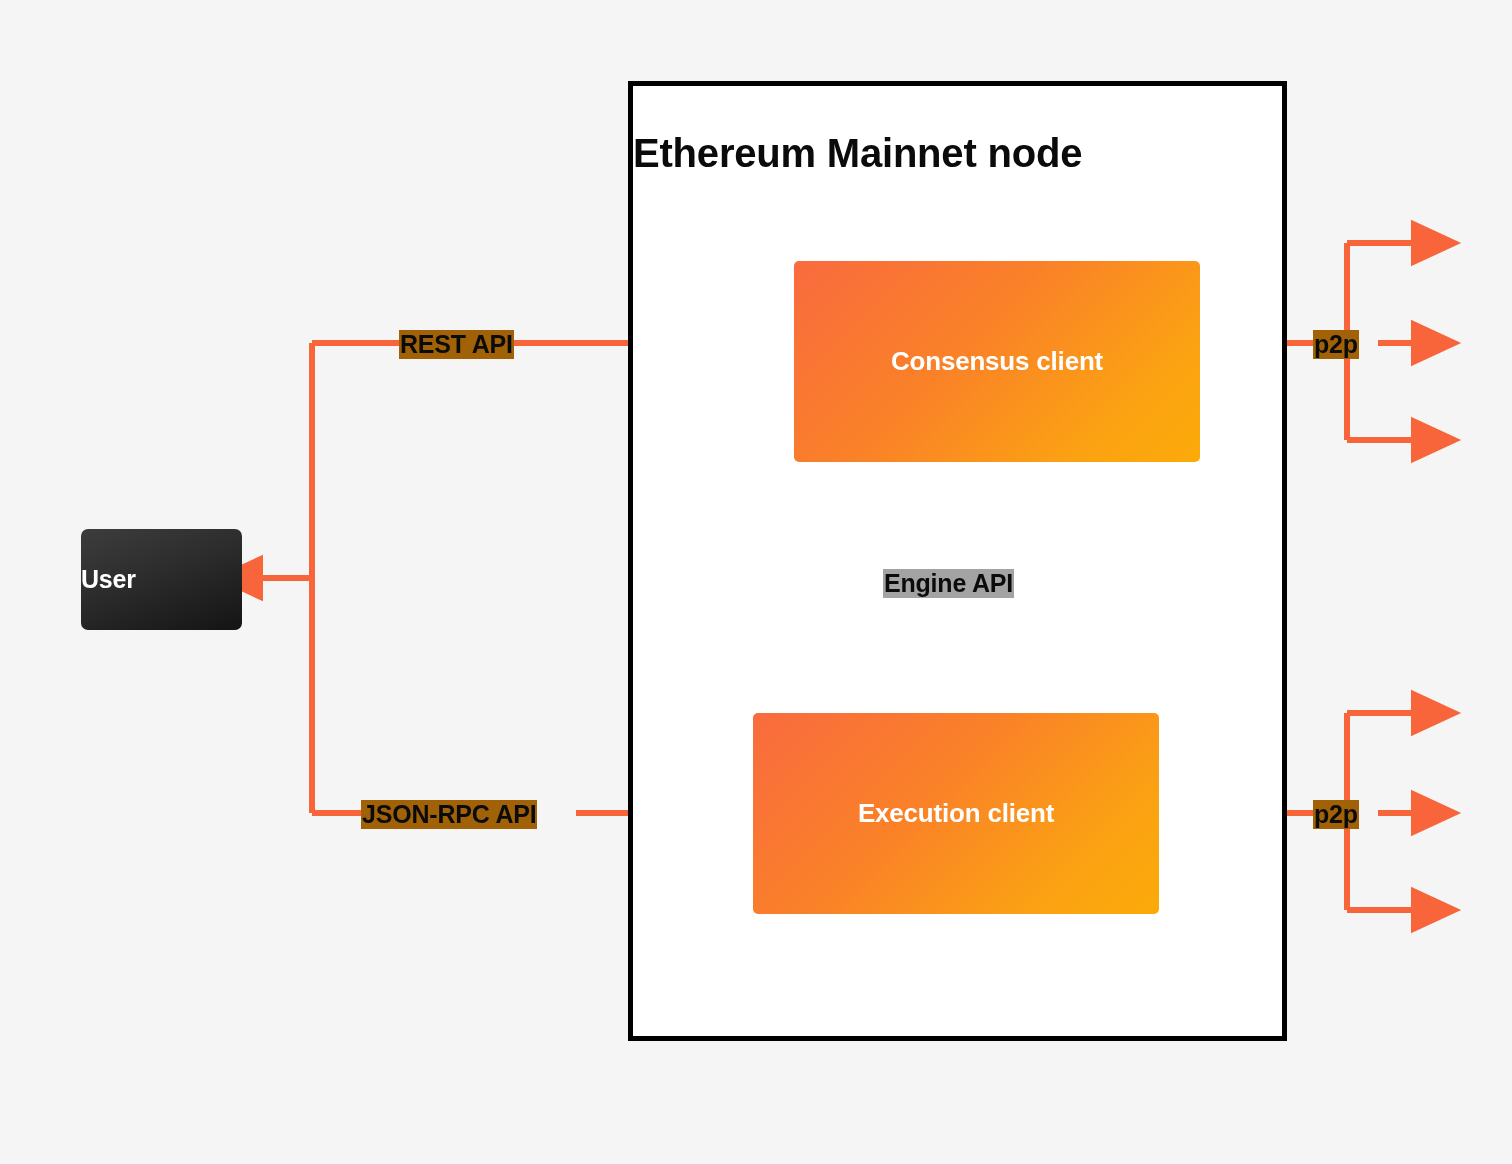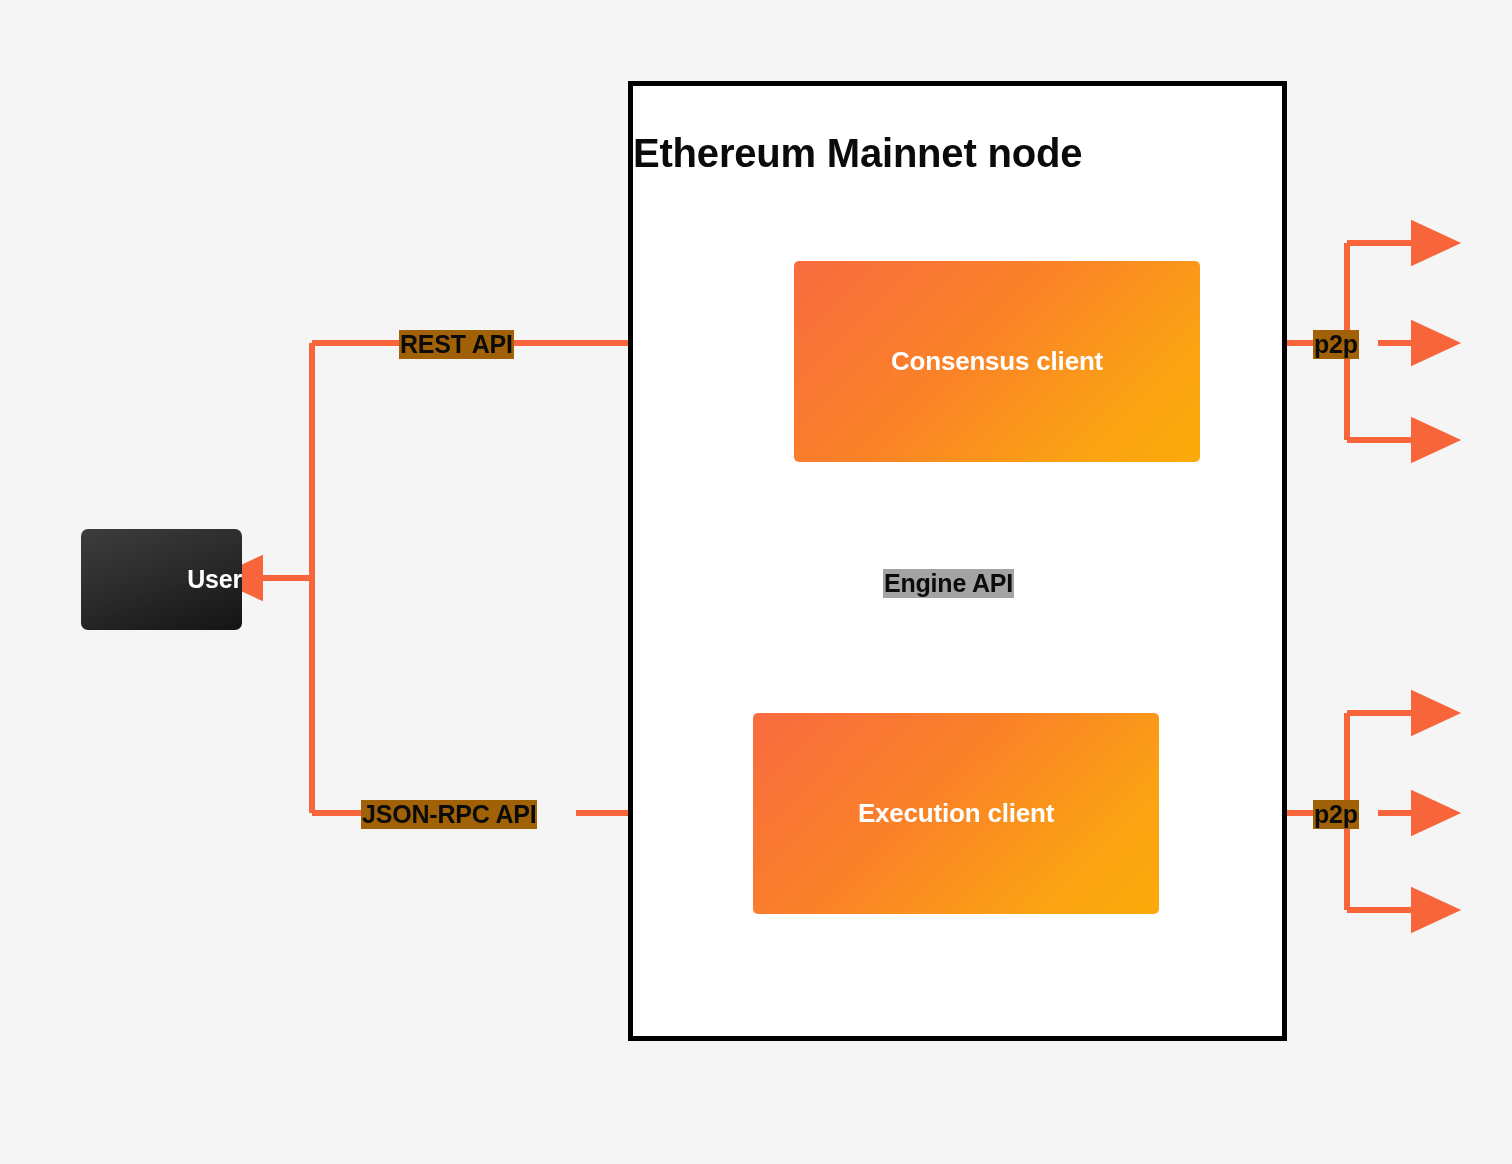--- a/index.html
+++ b/index.html
@@ -73,21 +73,21 @@
   #user-box {
     position: absolute;
     left: 81px;
     top: 529px;
     width: 161px;
     height: 101px;
     border-radius: 7px;
     background: linear-gradient(160deg, #3d3d3d 0%, #2c2c2c 45%, #141414 100%);
     display: flex;
     align-items: center;
-    justify-content: flex-end;
+    justify-content: flex-start;
   }
   #user-box .client-label { font-size: 25px; }
 
   
   .edge-label {
     position: absolute;
     font-size: 25px;
     font-weight: bold;
     color: #0b0b0b;
     background: #a16207;

